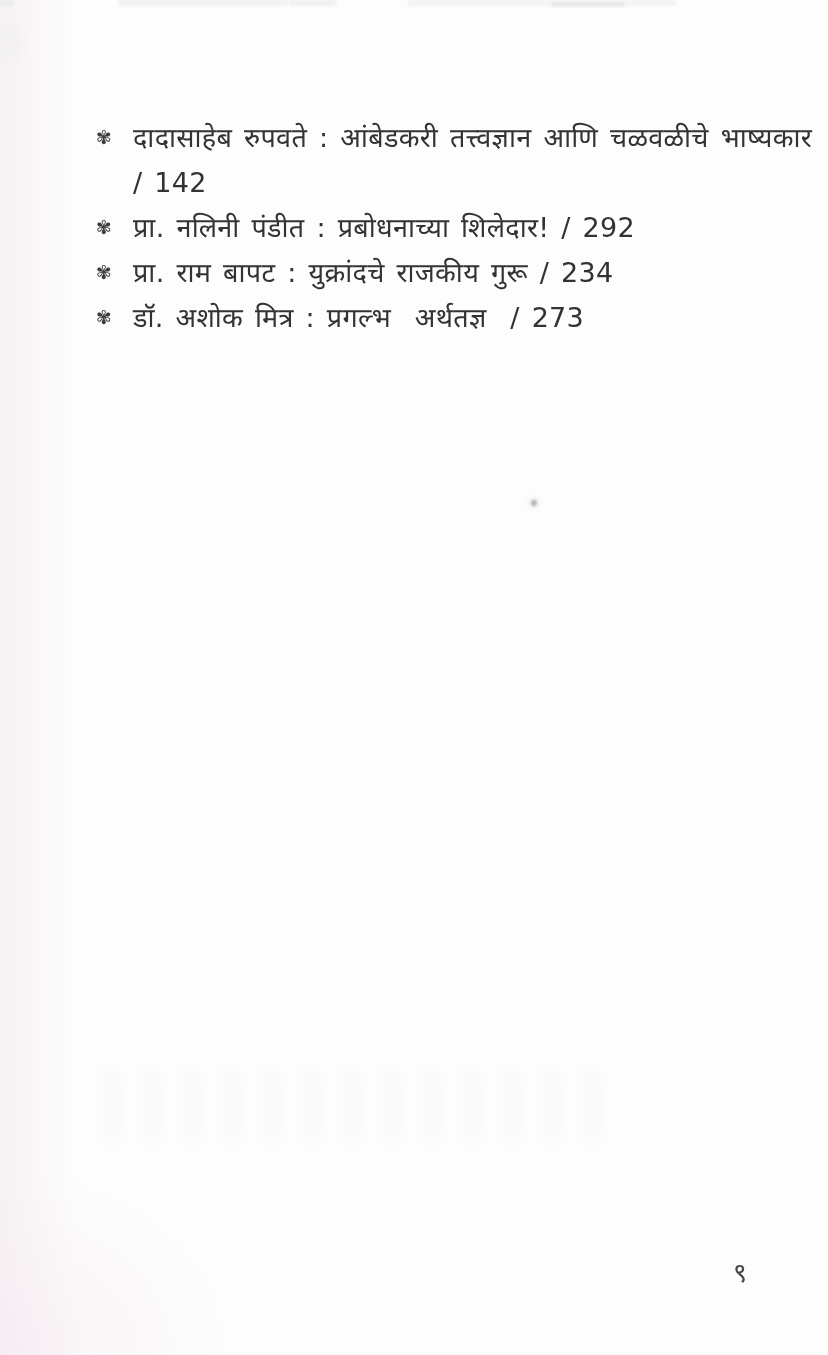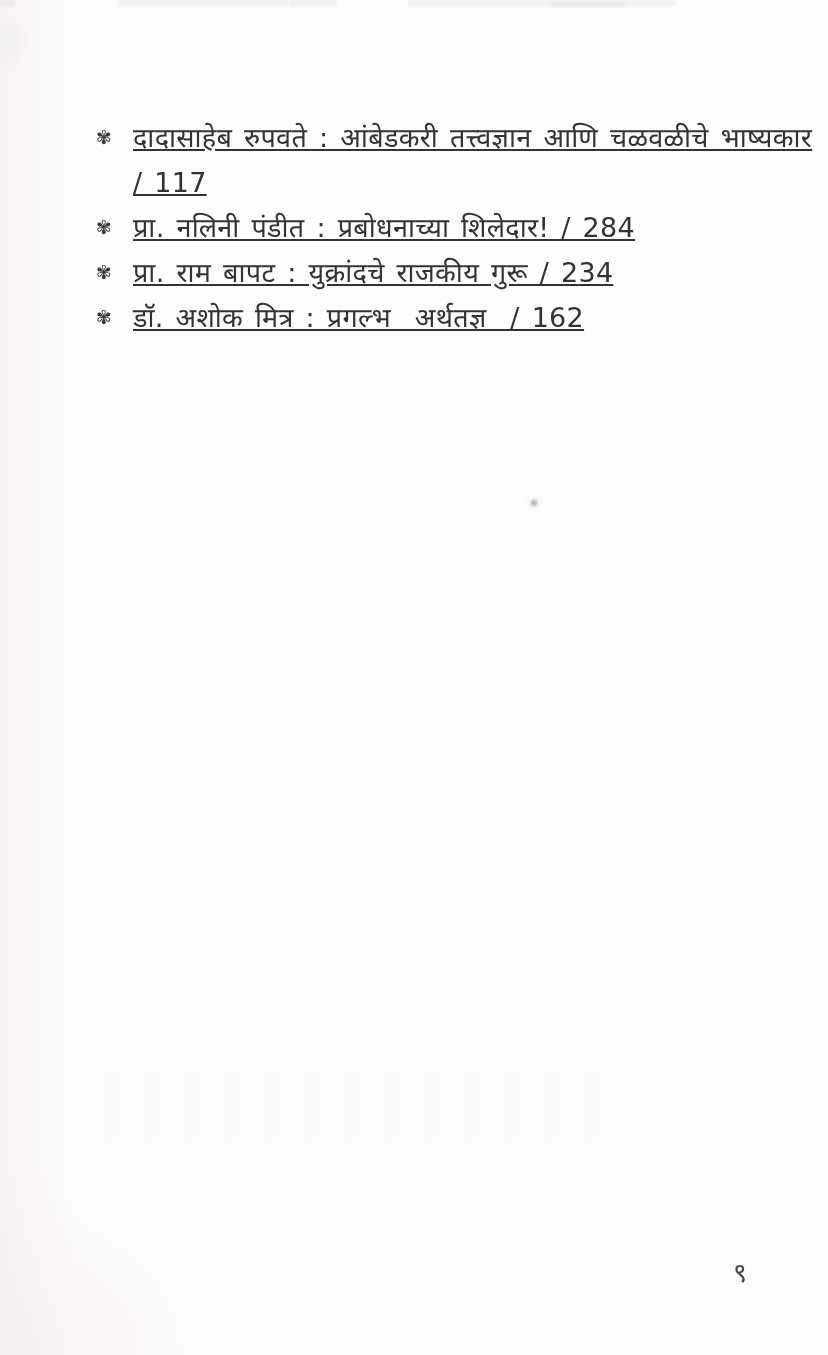--- a/index.html
+++ b/index.html
@@ -85,21 +85,20 @@
   }
   .bullet {
     flex: 0 0 37px;
     font-size: 19px;
     line-height: 45px;
     color: #3d3d3d;
     user-select: none;
   }
   .toc-text {
     flex: 1;
-    text-decoration: underline;
   }
   .toc-line {
     font-size: 27px;
     line-height: 45px;
     white-space: pre;
     letter-spacing: 0.3px;
     word-spacing: 3px;
     color: #333333;
   }
   .page-number {
@@ -126,42 +125,42 @@
   <div class="corner-blob"></div>
   <div class="speck"></div>
   <div class="showthrough"></div>
 
   <div class="toc">
 
     <div class="toc-item">
       <span class="bullet">✾</span>
       <div class="toc-text">
         <div class="toc-line">दादासाहेब रुपवते : आंबेडकरी तत्त्वज्ञान आणि चळवळीचे भाष्यकार</div>
-        <div class="toc-line">/ 117</div>
+        <div class="toc-line">/ 142</div>
       </div>
     </div>
 
     <div class="toc-item">
       <span class="bullet">✾</span>
       <div class="toc-text">
-        <div class="toc-line">प्रा. नलिनी पंडीत : प्रबोधनाच्या शिलेदार! / 284</div>
+        <div class="toc-line">प्रा. नलिनी पंडीत : प्रबोधनाच्या शिलेदार! / 292</div>
       </div>
     </div>
 
     <div class="toc-item">
       <span class="bullet">✾</span>
       <div class="toc-text">
         <div class="toc-line">प्रा. राम बापट : युक्रांदचे राजकीय गुरू / 234</div>
       </div>
     </div>
 
     <div class="toc-item">
       <span class="bullet">✾</span>
       <div class="toc-text">
-        <div class="toc-line">डॉ. अशोक मित्र : प्रगल्भ  अर्थतज्ञ  / 162</div>
+        <div class="toc-line">डॉ. अशोक मित्र : प्रगल्भ  अर्थतज्ञ  / 273</div>
       </div>
     </div>
 
   </div>
 
   <div class="page-number">९</div>
 
 </div>
 
 </body></html>

